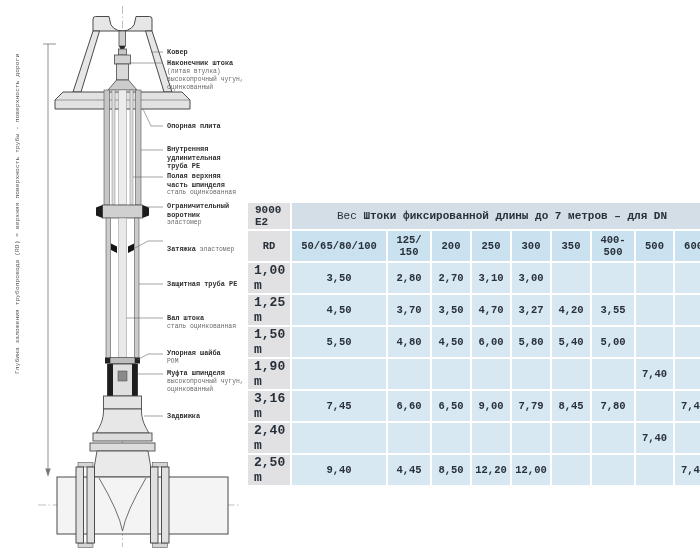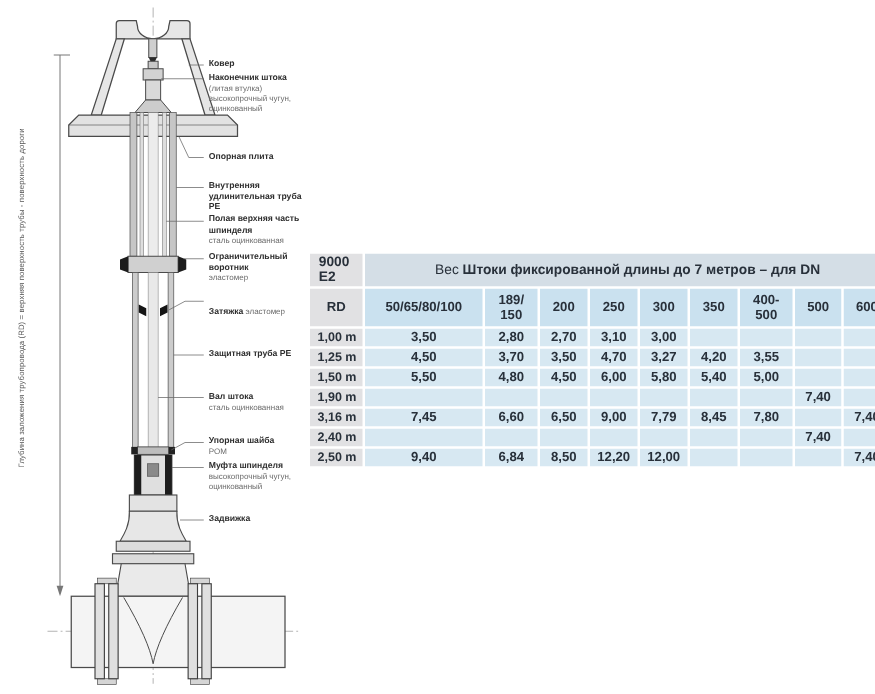--- a/index.html
+++ b/index.html
@@ -1,18 +1,18 @@
 <!DOCTYPE html>
 <html style="--cell_gray: #e1e1e3; --title_bg: #d4dee6; --header_blue: #cae1ef; --cell_blue: #d7e8f2; --table_text: #28303a; --diagram_line: #4a4a4a;"><head>
 <meta charset="utf-8">
 <style>
   html,body{margin:0;padding:0;background:#ffffff;}
   .stage{
     position:relative;width:700px;height:555px;background:#ffffff;overflow:hidden;
-    font-family:Liberation Sans, sans-serif;color:#333;
+    font-family:Liberation Mono, monospace;color:#333;
   }
   
   .diagram-svg{position:absolute;left:0;top:0;}
   .depth-note{
     position:absolute;left:14px;top:374px;width:302px;
     transform:rotate(-90deg);transform-origin:0 0;
     font-size:6.2px;color:#555;letter-spacing:.1px;white-space:nowrap;
   }
   .dlabel{position:absolute;width:78px;line-height:1.25;}
   .dlabel .lbl-main{font-size:6.9px;font-weight:bold;color:#2e2e2e;}
@@ -37,21 +37,21 @@
   .wtable .ttl .bold{font-weight:bold;}
   .wtable .hdr{
     background:var(--header_blue);font-size:10.5px;font-weight:bold;
     text-align:center;height:30px;white-space:pre-line;line-height:1.15;
   }
   .wtable .rdh{
     background:var(--cell_gray);font-size:10.5px;font-weight:bold;
     text-align:center;height:30px;
   }
   .wtable .rd{
-    background:var(--cell_gray);font-size:10px;font-weight:600;
+    background:var(--cell_gray);font-size:13px;font-weight:600;
     text-align:left;padding-left:6px;height:14px;margin-left:20px;
   }
   .wtable .val{
     background:var(--cell_blue);font-size:10.5px;font-weight:600;
     text-align:center;height:14px;
   }
 </style>
 </head>
 <body>
 
@@ -230,21 +230,21 @@
         <col style="width:37px">
     </colgroup>
     <thead>
       <tr>
         <th class="model">9000 E2</th>
         <th class="ttl" colspan="9"><span>Вес </span><span class="bold">Штоки фиксированной длины до 7 метров – для DN</span></th>
       </tr>
       <tr id="colrow">
         <th class="rdh">RD</th>
       <th class="hdr">50/65/80/100</th>
-          <th class="hdr">189/
+          <th class="hdr">125/
 150</th>
           <th class="hdr">200</th>
           <th class="hdr">250</th>
           <th class="hdr">300</th>
           <th class="hdr">350</th>
           <th class="hdr">400-
 500</th>
           <th class="hdr">500</th>
           <th class="hdr">600</th>
         </tr>
@@ -318,21 +318,21 @@
           <td class="val"></td>
           <td class="val"></td>
           <td class="val"></td>
           <td class="val"></td>
           <td class="val">7,40</td>
           <td class="val"></td>
         </tr>
         <tr>
           <td class="rd">2,50 m</td>
           <td class="val">9,40</td>
-          <td class="val">6,84</td>
+          <td class="val">4,45</td>
           <td class="val">8,50</td>
           <td class="val">12,20</td>
           <td class="val">12,00</td>
           <td class="val"></td>
           <td class="val"></td>
           <td class="val"></td>
           <td class="val">7,40</td>
         </tr>
       </tbody>
   </table>

